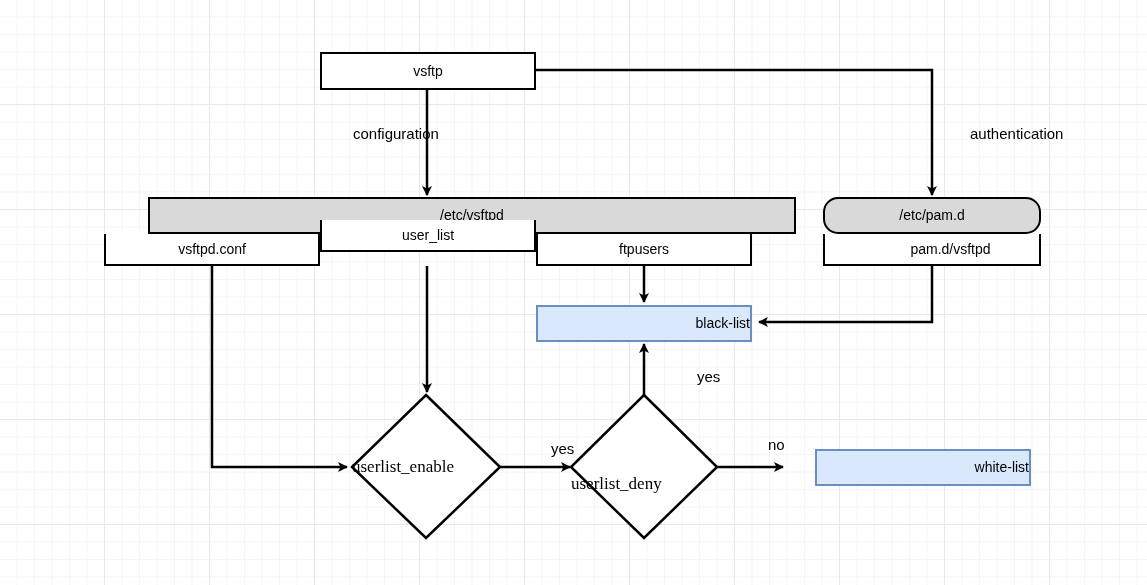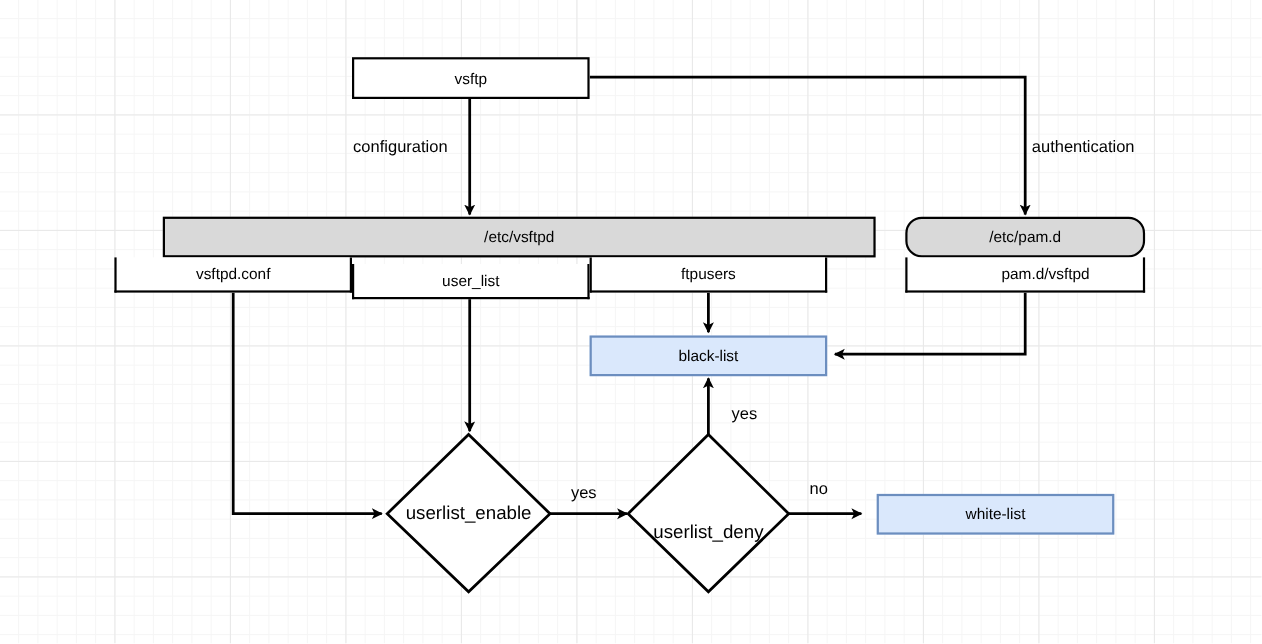--- a/index.html
+++ b/index.html
@@ -53,37 +53,40 @@
     background: #d9d9d9;
   }
   .sub-box {
     border: 2px solid #000000;
     border-top: none;
     background: #ffffff;
   }
   .blue-box {
     border: 2px solid #6c8ebf;
     background: #dae8fc;
+    justify-content: flex-end;
   }
   .diamond-label {
     position: absolute;
     display: flex;
     align-items: center;
-    justify-content: center;
+    justify-content: flex-start;
     font-size: 17px;
     color: #000000;
     white-space: nowrap;
     background: transparent;
+    font-family: Liberation Serif, serif;
   }
   .edge-label {
     position: absolute;
     font-size: 15px;
     color: #000000;
     background: transparent;
     white-space: nowrap;
+    margin-left: 32px;
   }
 </style>
 </head>
 <body>
 
 <div id="canvas">
 
   <svg id="edge-layer" viewBox="0 0 1147 585" width="1147" height="585">
     <defs>
       <marker id="arrow" markerWidth="12" markerHeight="12" refX="9" refY="5" orient="auto" markerUnits="userSpaceOnUse">
@@ -141,41 +144,41 @@
   </div>
 
   <div class="node header-box" style="left:104px; top:197px; width:648px; height:37px;margin-left:44px;">
     <span>/etc/vsftpd</span>
   </div>
 
   <div class="node sub-box" style="left:104px; top:234px; width:216px; height:32px;align-items:center;">
     <span>vsftpd.conf</span>
   </div>
 
-  <div class="node sub-box" style="left:320px; top:240px; width:216px; height:32px;">
+  <div class="node sub-box" style="left:320px; top:220px; width:216px; height:32px;">
     <span>user_list</span>
   </div>
 
   <div class="node sub-box" style="left:536px; top:234px; width:216px; height:32px;">
     <span>ftpusers</span>
   </div>
 
   <div class="node header-box" style="left:823px; top:197px; width:218px; height:37px;border-radius:15px;">
     <span>/etc/pam.d</span>
   </div>
 
   <div class="node sub-box" style="left:823px; top:234px; width:218px; height:32px;padding-left:37px;">
     <span>pam.d/vsftpd</span>
   </div>
 
   <div class="node blue-box" style="left:536px; top:305px; width:216px; height:37px;">
     <span>black-list</span>
   </div>
 
-  <div class="node blue-box" style="left:797px; top:449px; width:216px; height:37px;">
+  <div class="node blue-box" style="left:815px; top:449px; width:216px; height:37px;">
     <span>white-list</span>
   </div>
 
   <div class="diamond-label" style="left:352px; top:455px; width:148px; height:24px;">
     <span>userlist_enable</span>
   </div>
 
   <div class="diamond-label" style="left:571px; top:472px; width:146px; height:24px;">
     <span>userlist_deny</span>
   </div>

